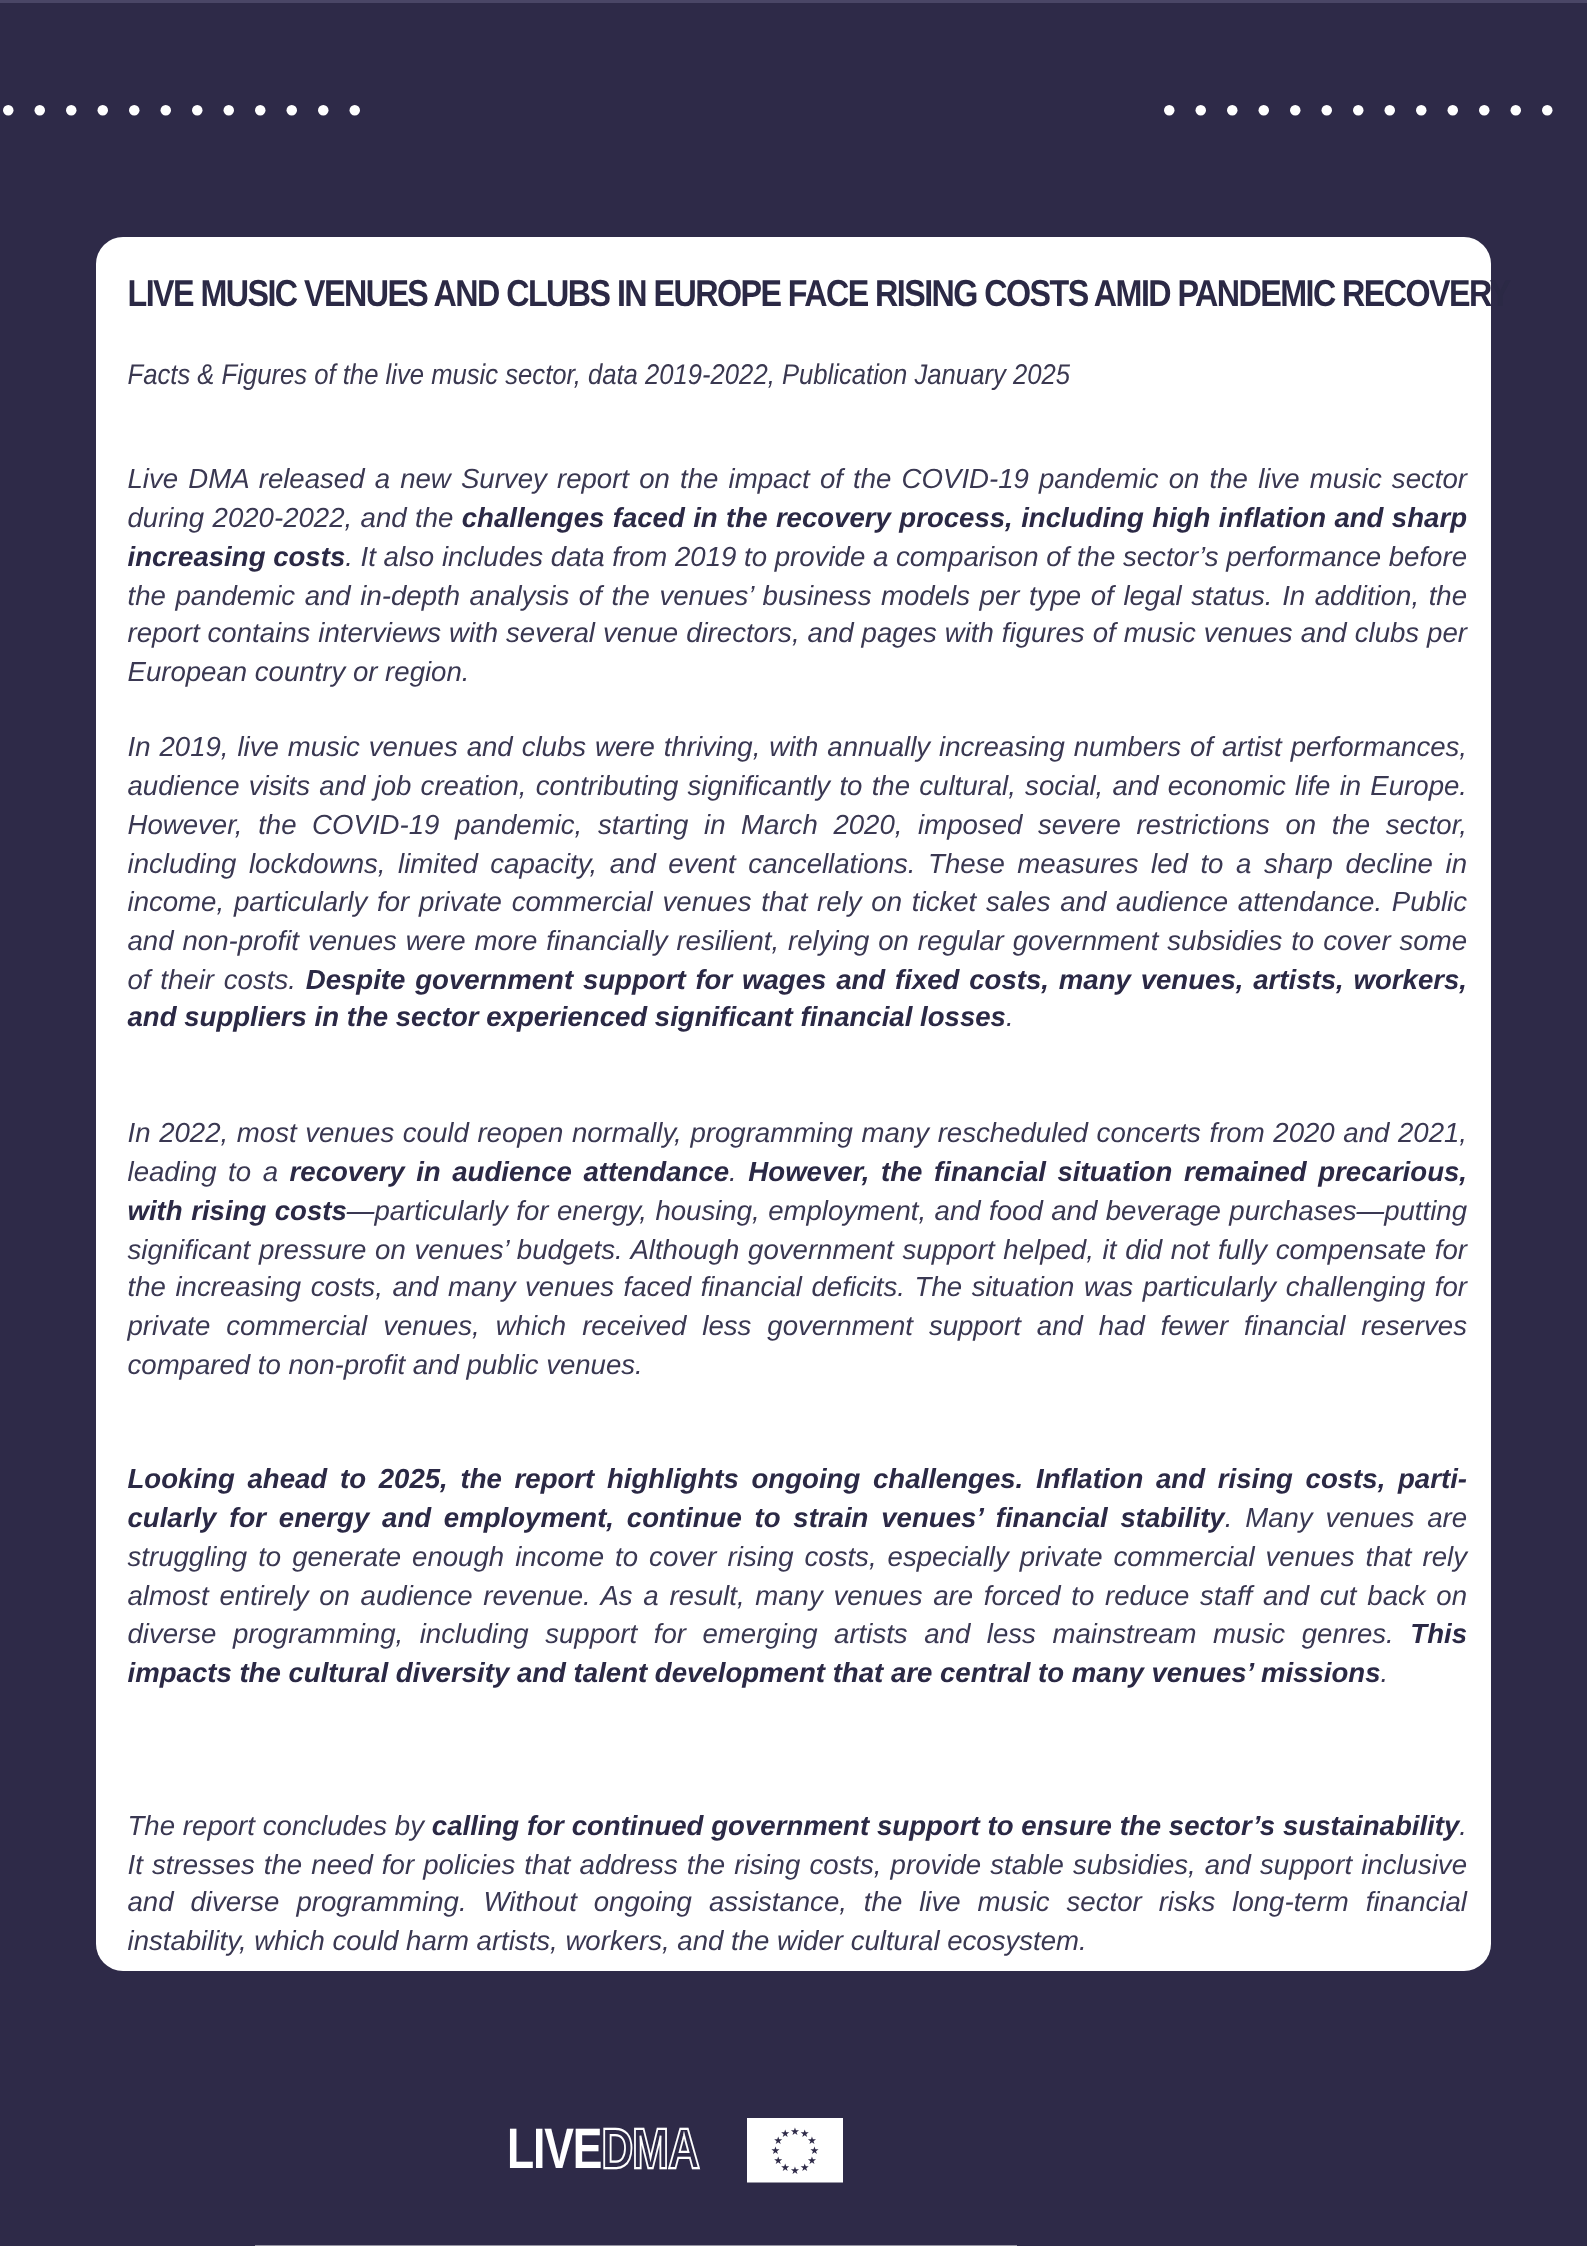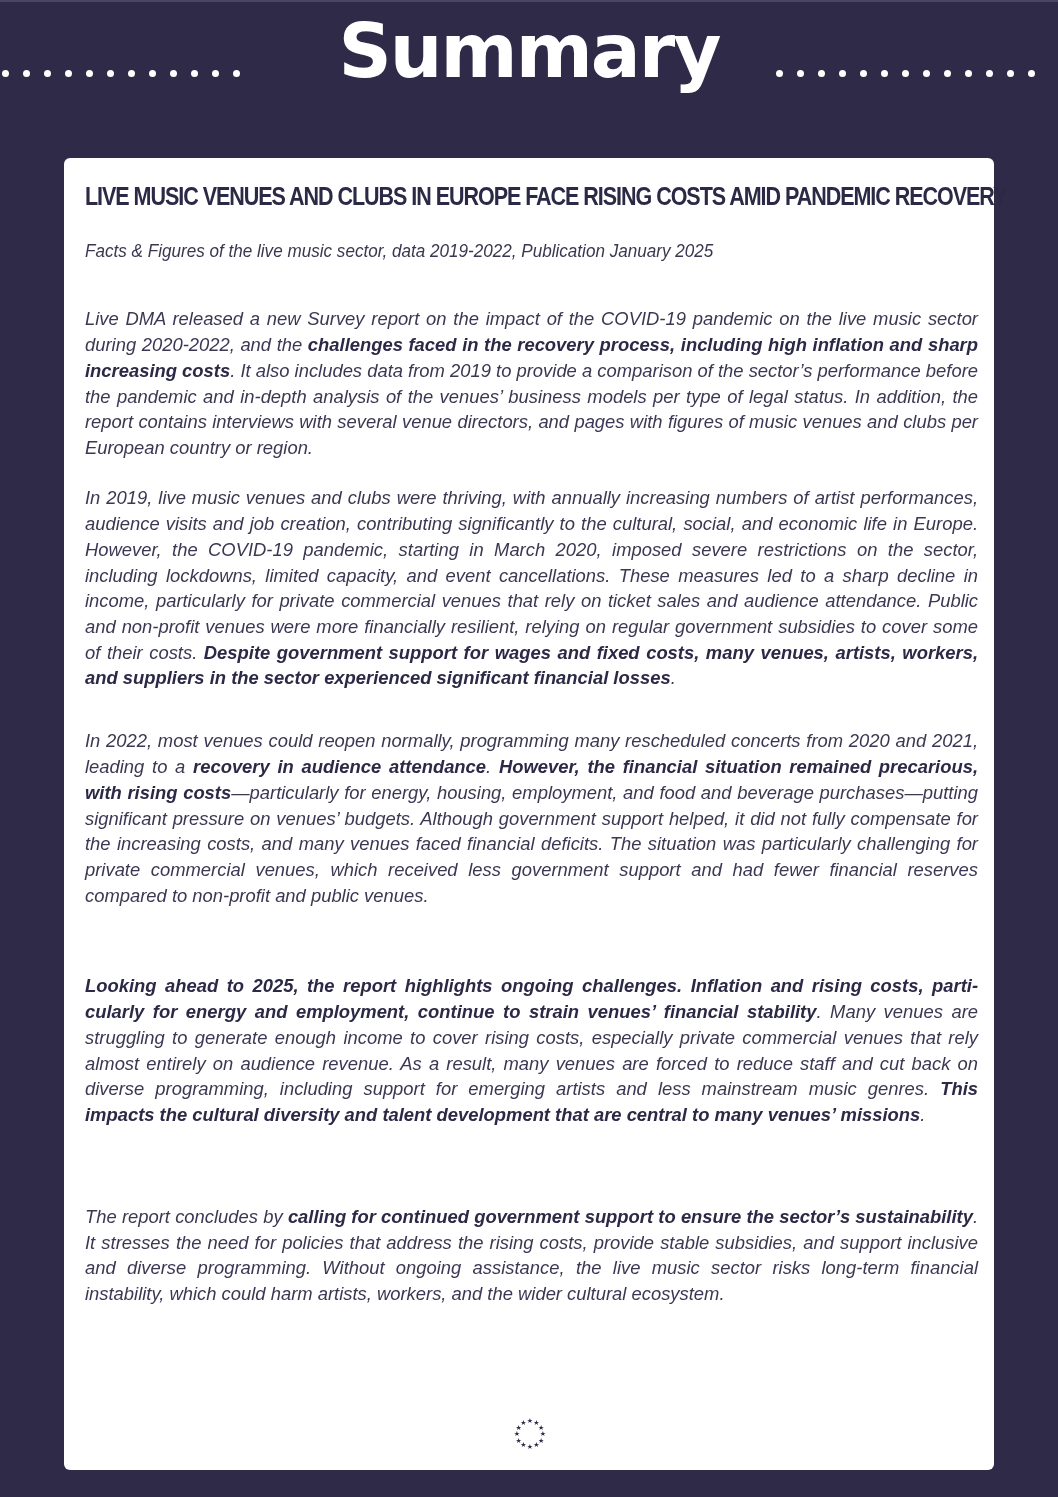--- a/index.html
+++ b/index.html
@@ -17,22 +17,22 @@
       font-family: "DejaVu Sans", sans-serif; font-weight: bold;
       font-size: 74px; color:#ffffff; letter-spacing:-2px; line-height: 1;
     }
     .dots { position:absolute; top:70px; display:flex; gap:0; }
     .dots.left { left:0; }
     .dots.right { left:776px; }
     .dot { width:7px; height:7px; border-radius:50%; background:#ffffff; margin-right:14px; }
     .dots.left .dot:first-child { margin-left:2px; }
 
     .card {
-      position:absolute; left:64px; top:158px; width:930px; height:1312px;
-      background:#ffffff; border-radius:6px;
+      position:absolute; left:64px; top:158px; width:930px; height:1156px;
+      background:#ffffff; border-radius:18px;
     }
     .card-title {
       position:absolute; left:21px; top:24px; width:895px;
       font-family: "Liberation Sans", sans-serif; font-weight:bold;
       font-size: 25px; color:#2b2945; letter-spacing:-1.2px;
       transform: scaleX(0.86); transform-origin: left top; white-space: nowrap;
     }
     .subtitle {
       position:absolute; left:21px; top:82px;
       font-family: "Liberation Sans", sans-serif; font-style: italic;
@@ -41,21 +41,21 @@
     }
     .para {
       position:absolute; left:21px; width:893px;
       font-family: "Liberation Sans", sans-serif;
       font-size: 18.4px; line-height: 25.7px; color:#3a3852;
       text-align: justify; hyphens: manual; font-style: italic;
     }
     .para b { color:#2b2945; font-weight:bold; }
     #p1 { top:130px; }
     #p2 { top:309px; }
-    #p3 { top:552px; }
+    #p3 { top:566px; }
     #p4 { top:797px; }
     #p5 { top:1002px;margin-top:44px; }
 
     .footer { position:absolute; left:0; top:1400px; width:874px; height:70px; }
     .logo {
       position:absolute; left:338px; top:12px;
       font-family:"Liberation Sans", sans-serif; font-weight:bold; font-size:38px;
       color:#ffffff; letter-spacing:-1px; transform:scaleX(0.78); transform-origin:left top;
     }
     .logo .outline { color: transparent; -webkit-text-stroke: 1.5px #ffffff; }
@@ -81,21 +81,20 @@
       <span class="dot"></span>
       <span class="dot"></span>
       <span class="dot"></span>
       <span class="dot"></span>
       <span class="dot"></span>
       <span class="dot"></span>
       <span class="dot"></span>
       <span class="dot"></span>
       <span class="dot"></span>
     </div>
-  <div class="title">Summary</div>
   <div class="dots right">
       <span class="dot"></span>
       <span class="dot"></span>
       <span class="dot"></span>
       <span class="dot"></span>
       <span class="dot"></span>
       <span class="dot"></span>
       <span class="dot"></span>
       <span class="dot"></span>
       <span class="dot"></span>
@@ -129,18 +128,13 @@
         <text x="25.500000000000004" y="35.258330249197705" text-anchor="middle" font-size="7" fill="#2e2a48">★</text>
         <text x="20.741669750802295" y="30.5" text-anchor="middle" font-size="7" fill="#2e2a48">★</text>
         <text x="19" y="24" text-anchor="middle" font-size="7" fill="#2e2a48">★</text>
         <text x="20.7416697508023" y="17.5" text-anchor="middle" font-size="7" fill="#2e2a48">★</text>
         <text x="25.499999999999993" y="12.741669750802302" text-anchor="middle" font-size="7" fill="#2e2a48">★</text>
         <text x="31.999999999999996" y="11" text-anchor="middle" font-size="7" fill="#2e2a48">★</text>
         <text x="38.5" y="12.741669750802298" text-anchor="middle" font-size="7" fill="#2e2a48">★</text>
         <text x="43.2583302491977" y="17.499999999999993" text-anchor="middle" font-size="7" fill="#2e2a48">★</text>
       </svg>
   </div>
-  <div class="eu-text">
-    <div>Co-funded by the</div>
-    <div>Creative Europe Programme</div>
-    <div>of the European Union</div>
-  </div>
 </div>
 
 </body></html>

